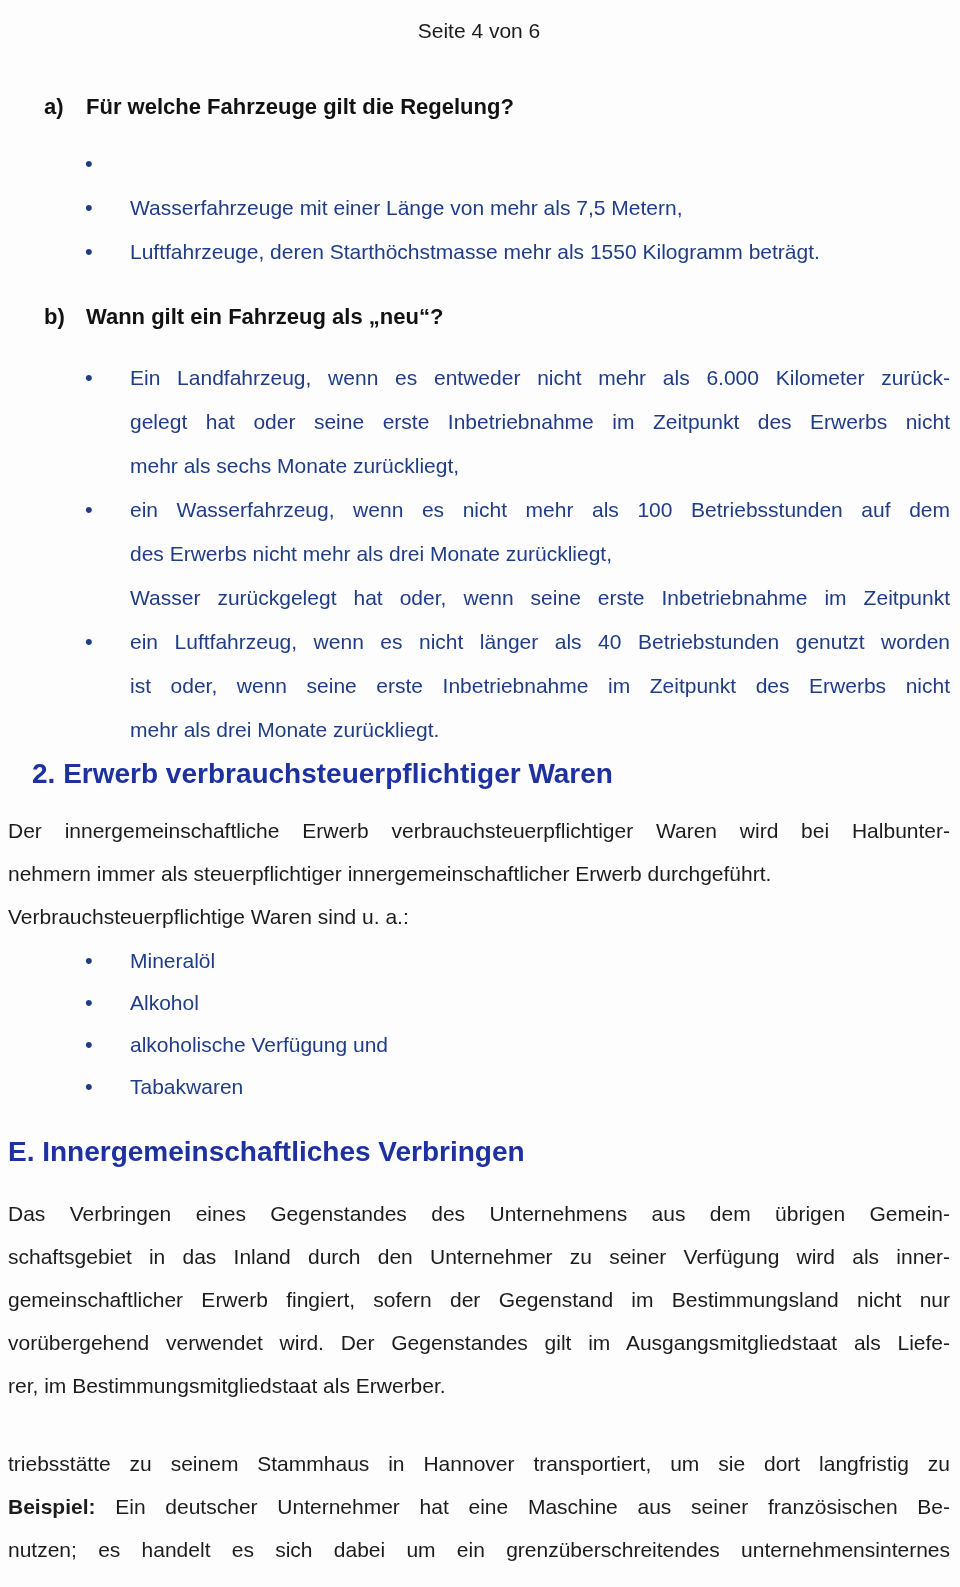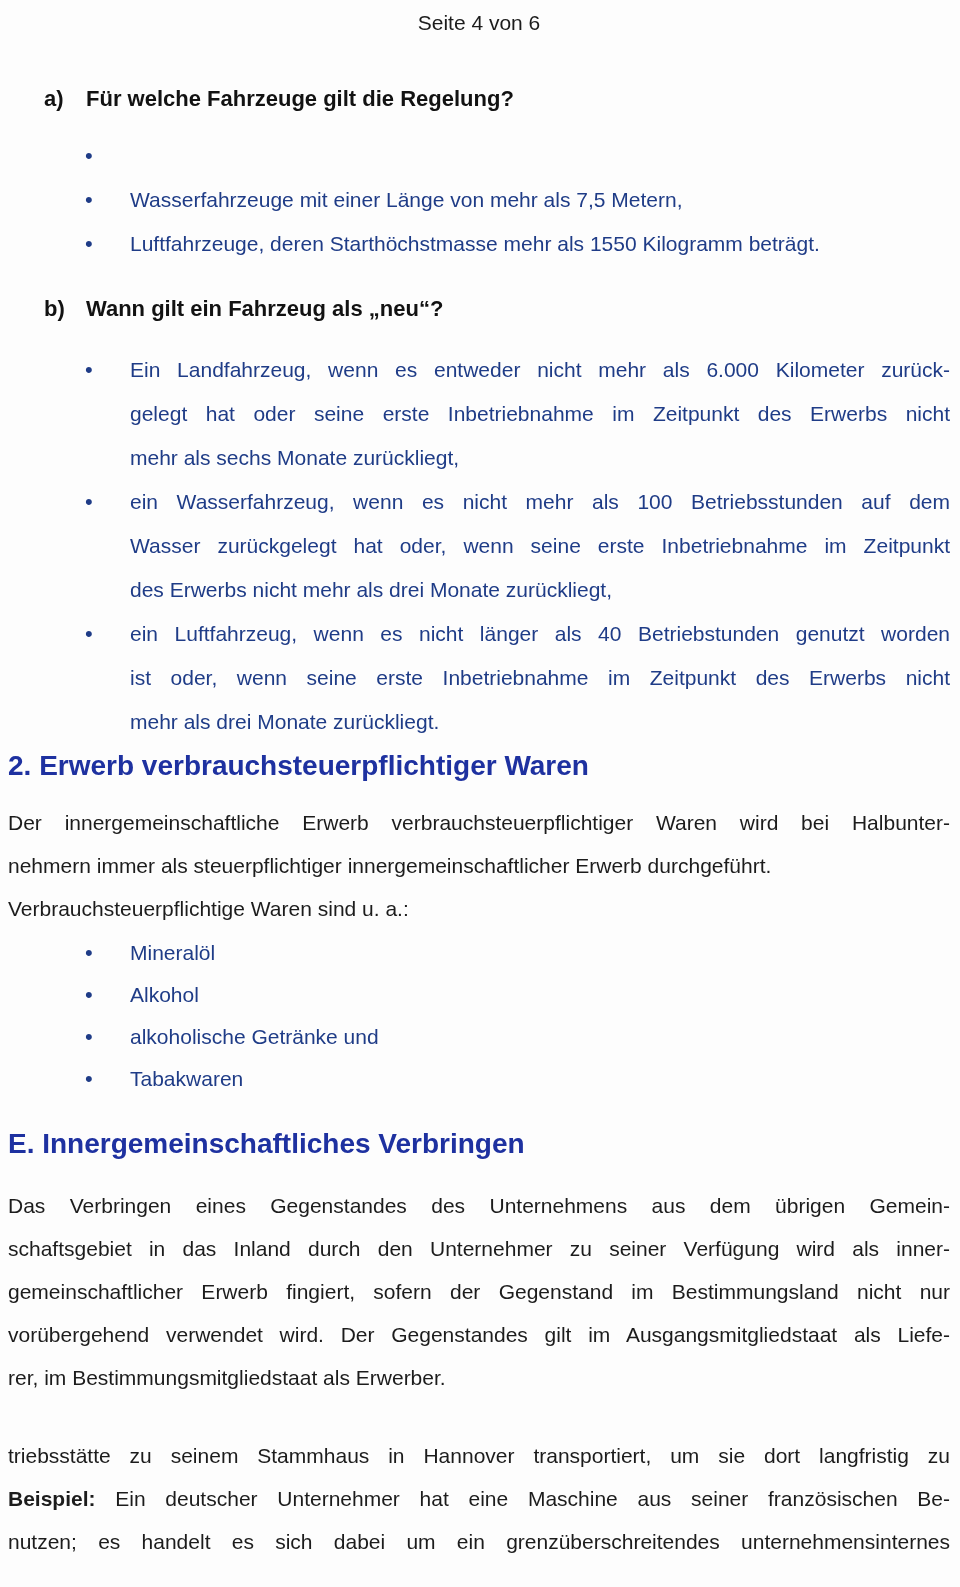--- a/index.html
+++ b/index.html
@@ -14,21 +14,21 @@
     width: 960px;
     height: 1587px;
     overflow: hidden;
     background: var(--page_bg);
     color: var(--body_text);
     font-family: "Liberation Sans", "DejaVu Sans", sans-serif;
   }
   .page {
     width: 960px;
     height: 1573px;
-    padding: 8px 10px 0 8px;
+    padding: 16px 10px 0 8px;
     overflow: hidden;
   }
   .page-header {
     text-align: center;
     font-size: 21px;
     line-height: 30px;
     color: var(--body_text);
   }
   
   .qhead {
@@ -62,21 +62,21 @@
     color: var(--list_text);
   }
   #list-goods .dot, #list-goods .li-body { line-height: 42px; }
   
   .bighead {
     font-size: 28px;
     font-weight: bold;
     line-height: 34px;
     color: var(--heading_accent);
   }
-  #head-2 { margin-top: 5px; }
+  #head-2 { margin-top: 5px; margin-left: 24px; }
   #head-e { margin-top: 27px; }
   
   .para {
     font-size: 21px;
     line-height: 43px;
     color: var(--body_text);
   }
   #para-2a { margin-top: 18px; }
   #para-2b { margin-top: 0; }
   #para-e  { margin-top: 23px; }
@@ -126,22 +126,22 @@
       <div class="li-body">
           <div class="tline">Ein Landfahrzeug, wenn es entweder nicht mehr als 6.000 Kilometer zurück-</div>
           <div class="tline">gelegt hat oder seine erste Inbetriebnahme im Zeitpunkt des Erwerbs nicht</div>
           <div class="tline last">mehr als sechs Monate zurückliegt,</div>
         </div>
     </div>
     <div class="li">
       <span class="dot">•</span>
       <div class="li-body">
           <div class="tline">ein Wasserfahrzeug, wenn es nicht mehr als 100 Betriebsstunden auf dem</div>
+          <div class="tline last">des Erwerbs nicht mehr als drei Monate zurückliegt,</div>
           <div class="tline">Wasser zurückgelegt hat oder, wenn seine erste Inbetriebnahme im Zeitpunkt</div>
-          <div class="tline last">des Erwerbs nicht mehr als drei Monate zurückliegt,</div>
         </div>
     </div>
     <div class="li">
       <span class="dot">•</span>
       <div class="li-body">
           <div class="tline">ein Luftfahrzeug, wenn es nicht länger als 40 Betriebstunden genutzt worden</div>
           <div class="tline">ist oder, wenn seine erste Inbetriebnahme im Zeitpunkt des Erwerbs nicht</div>
           <div class="tline last">mehr als drei Monate zurückliegt.</div>
         </div>
     </div>
@@ -166,21 +166,21 @@
     </div>
     <div class="li">
       <span class="dot">•</span>
       <div class="li-body">
           <div class="tline last">Alkohol</div>
         </div>
     </div>
     <div class="li">
       <span class="dot">•</span>
       <div class="li-body">
-          <div class="tline last">alkoholische Getränke und</div>
+          <div class="tline last">alkoholische Verfügung und</div>
         </div>
     </div>
     <div class="li">
       <span class="dot">•</span>
       <div class="li-body">
           <div class="tline last">Tabakwaren</div>
         </div>
     </div>
   </div>
 

